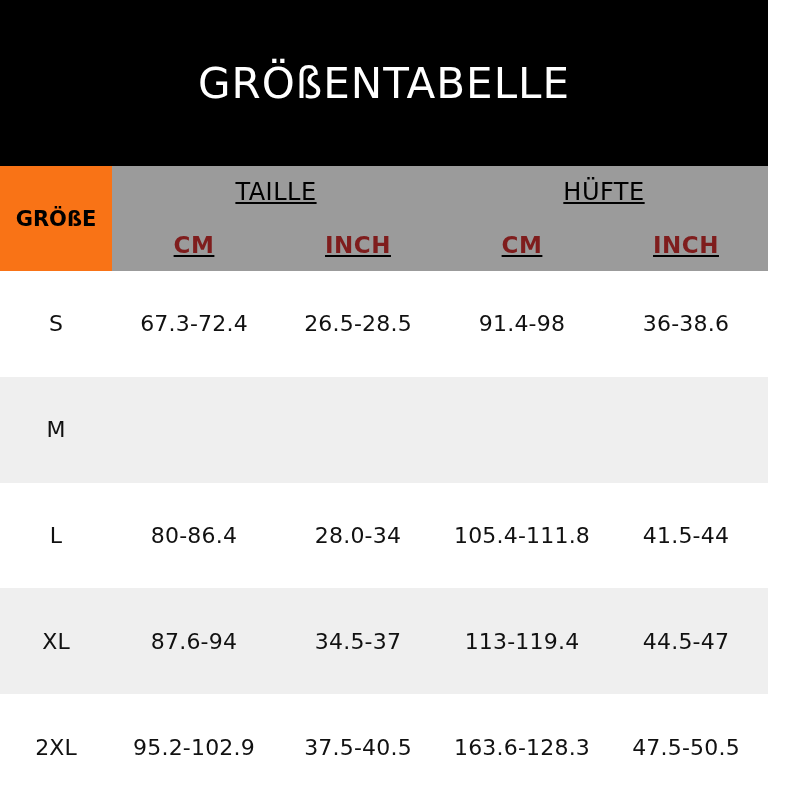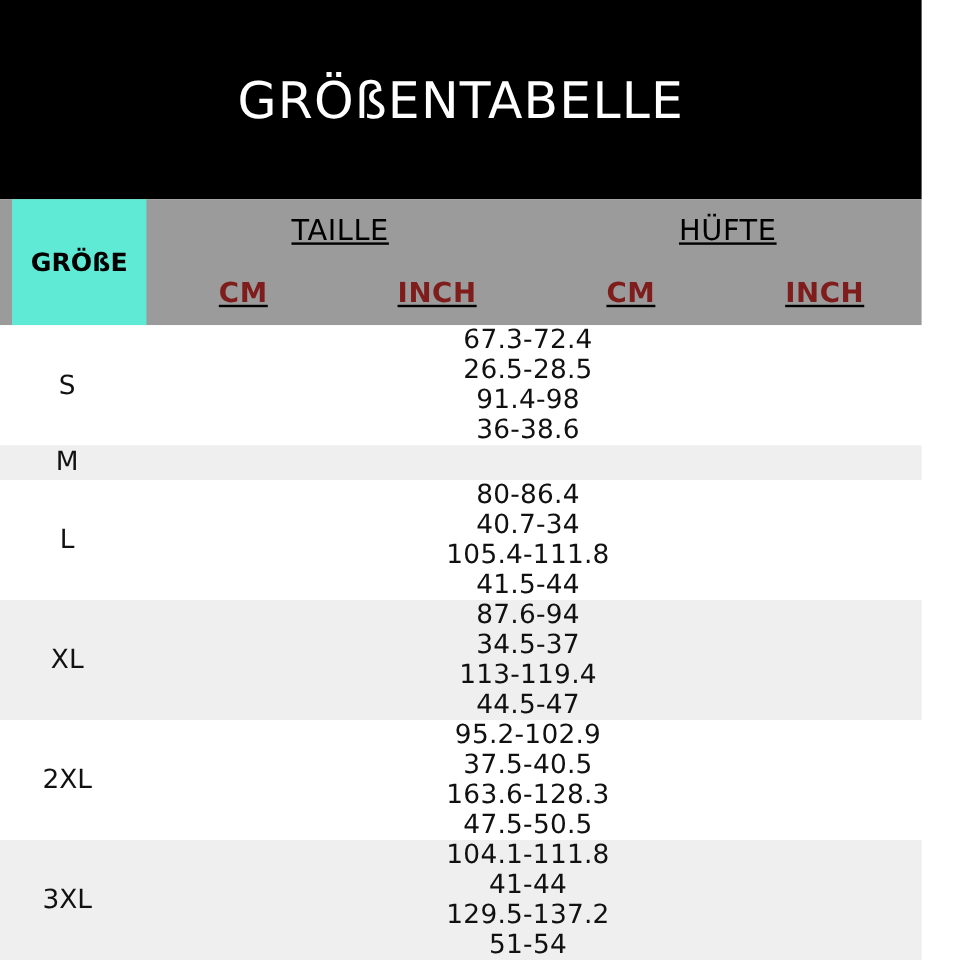--- a/index.html
+++ b/index.html
@@ -40,28 +40,27 @@
   .header-block {
     height: 105px;
     flex: 0 0 auto;
     display: flex;
     flex-direction: row;
     background: #9b9b9b;
   }
   .corner-cell {
     width: 112px;
     flex: 0 0 112px;
-    background: #5eead4;
+    background: #f97316;
     display: flex;
     align-items: center;
     justify-content: center;
     color: #000000;
     font-size: 21px;
     font-weight: 700;
-    margin-left: 10px;
   }
   .header-groups {
     flex: 1 1 auto;
     display: flex;
     flex-direction: column;
     text-decoration: underline;
   }
   .group-row {
     flex: 0 0 52px;
     display: flex;
@@ -114,21 +113,21 @@
     flex: 0 0 112px;
     display: flex;
     align-items: center;
     justify-content: center;
     color: #111111;
     font-size: 22px;
   }
   .cell-rest {
     flex: 1 1 auto;
     display: flex;
-    flex-direction: column;
+    flex-direction: row;
   }
   .cell {
     flex: 1 1 0;
     display: flex;
     align-items: center;
     justify-content: center;
     color: #111111;
     font-size: 22px;
     letter-spacing: 0.2px;
   }
@@ -171,21 +170,21 @@
     </div>
 
     <div class="data-row even">
       <div class="cell-size">M</div>
     </div>
 
     <div class="data-row odd">
       <div class="cell-size">L</div>
       <div class="cell-rest">
         <div class="cell">80-86.4</div>
-        <div class="cell">40.7-34</div>
+        <div class="cell">28.0-34</div>
         <div class="cell">105.4-111.8</div>
         <div class="cell">41.5-44</div>
       </div>
     </div>
 
     <div class="data-row even">
       <div class="cell-size">XL</div>
       <div class="cell-rest">
         <div class="cell">87.6-94</div>
         <div class="cell">34.5-37</div>
@@ -197,24 +196,15 @@
     <div class="data-row odd">
       <div class="cell-size">2XL</div>
       <div class="cell-rest">
         <div class="cell">95.2-102.9</div>
         <div class="cell">37.5-40.5</div>
         <div class="cell">163.6-128.3</div>
         <div class="cell">47.5-50.5</div>
       </div>
     </div>
 
-    <div class="data-row even">
-      <div class="cell-size">3XL</div>
-      <div class="cell-rest">
-        <div class="cell">104.1-111.8</div>
-        <div class="cell">41-44</div>
-        <div class="cell">129.5-137.2</div>
-        <div class="cell">51-54</div>
-      </div>
-    </div>
 
   </div>
 </div>
 
 </body></html>

